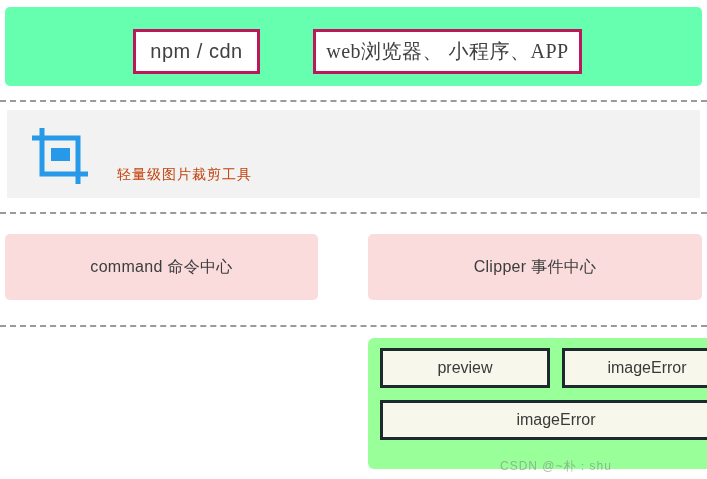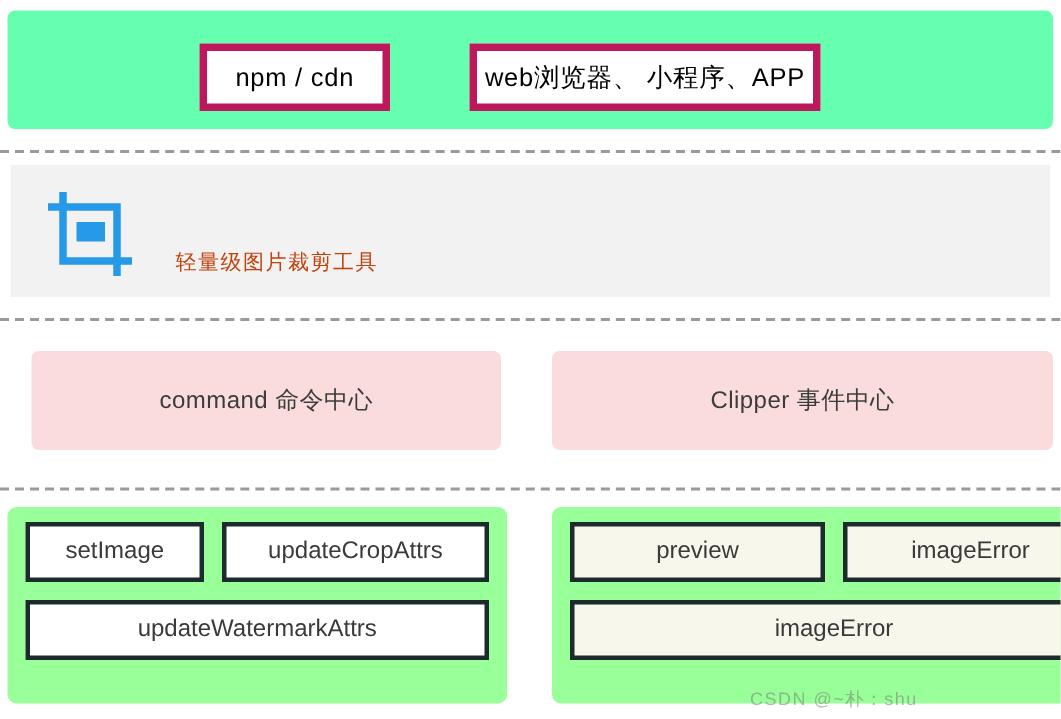--- a/index.html
+++ b/index.html
@@ -31,42 +31,43 @@
     height: 79px;
     background: #66FFB0;
     border-radius: 5px;
     display: flex;
     align-items: center;
     justify-content: flex-start;
     box-sizing: border-box;
   }
   .consumer-box {
     background: #ffffff;
-    border: 5px solid #be185d;
+    border: 3px solid #be185d;
     box-sizing: border-box;
     display: flex;
     align-items: center;
     justify-content: center;
-    color: #000000;
-    font-size: 17px;
+    color: #404040;
+    font-size: 20px;
     letter-spacing: 0.5px;
   }
   .box-npm {
     position: absolute;
     left: 128px;
     top: 22px;
     width: 127px;
     height: 45px;
   }
   .box-clients {
     position: absolute;
     left: 308px;
     top: 22px;
-    width: 234px;
+    width: 269px;
     height: 45px;
+    font-family: Liberation Serif, serif;
   }
 
   
   .divider {
     position: absolute;
     left: 0px;
     width: 707px;
     height: 0px;
     border-top: 2px dashed #9a9a9a;
   }
@@ -117,21 +118,21 @@
     height: 66px;
     background: #FADCDC;
     border-radius: 5px;
     display: flex;
     align-items: center;
     justify-content: center;
     font-size: 16px;
     color: #3c3c3c;
     letter-spacing: 0.3px;
   }
-  .center-command { left: 21px;   width: 313px; }
+  .center-command { left: 5px;   width: 313px; }
   .center-eventbus { left: 368px; width: 334px; }
 
   
   .api-panel {
     position: absolute;
     top: 338px;
     height: 131px;
     background: #99FF99;
     border-radius: 6px;
     box-sizing: border-box;
@@ -222,35 +223,20 @@
 
   <div class="center-box center-command">
     <span>command 命令中心</span>
   </div>
   <div class="center-box center-eventbus">
     <span>Clipper 事件中心</span>
   </div>
 
   <div class="divider divider-3"></div>
 
-  <div class="api-panel panel-commands">
-    <div class="api-row">
-      <div class="api-box w-small">
-        <span>setImage</span>
-      </div>
-      <div class="api-box w-wide">
-        <span>updateCropAttrs</span>
-      </div>
-    </div>
-    <div class="api-row">
-      <div class="api-box w-full">
-        <span>updateWatermarkAttrs</span>
-      </div>
-    </div>
-  </div>
 
   <div class="api-panel panel-events">
     <div class="api-row">
       <div class="api-box">
         <span>preview</span>
       </div>
       <div class="api-box">
         <span>imageError</span>
       </div>
     </div>

